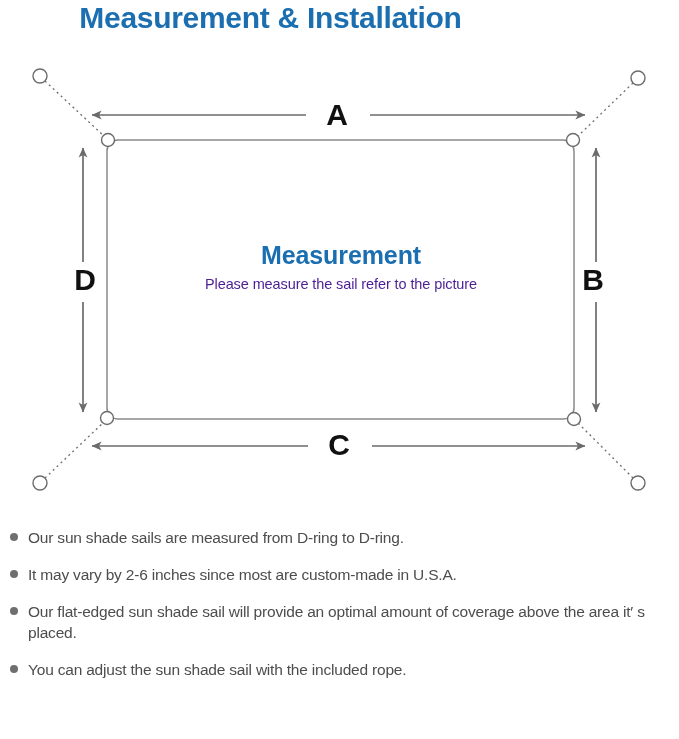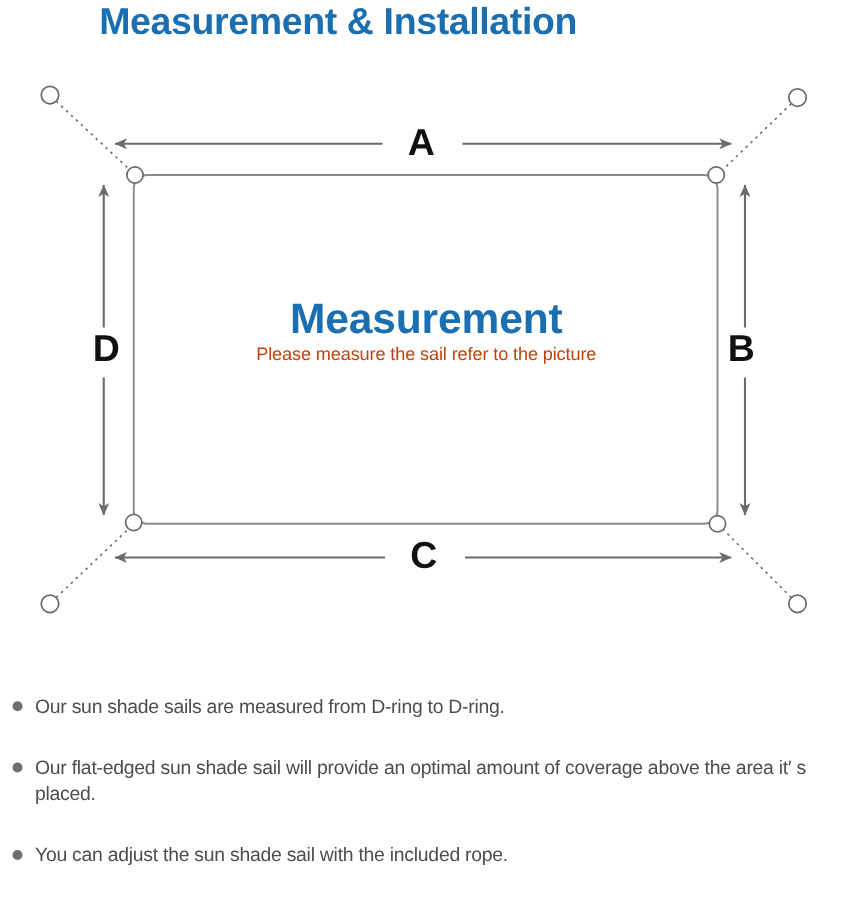--- a/index.html
+++ b/index.html
@@ -62,31 +62,31 @@
   
   #sail-caption {
     position: absolute;
     left: 110px;
     top: 200px;
     width: 462px;
     text-align: center;
     pointer-events: none;
   }
   #sail-caption-title {
-    font-size: 34px;
+    font-size: 25px;
     font-weight: bold;
     color: #1b6fb0;
     line-height: 30px;
     letter-spacing: -0.1px;
   }
   #sail-caption-sub {
     margin-top: 5px;
     font-size: 14.5px;
     font-weight: normal;
-    color: #c2410c;
+    color: #4c1d95;
     line-height: 18px;
     letter-spacing: -0.1px;
   }
 
   
   #notes {
     position: absolute;
     left: 0;
     top: 527px;
     width: 679px;
@@ -105,21 +105,20 @@
     left: 10px;
     top: 6px;
     width: 8px;
     height: 8px;
     border-radius: 50%;
     background: #6f6f6f;
   }
   .note-text {
     display: block;
     padding-right: 0;
-    margin-top: 28px;
   }
 </style>
 </head>
 <body>
 
 <div id="page-title">Measurement &amp; Installation</div>
 
 <div id="diagram">
 
   <svg width="679" height="480" viewBox="0 0 679 480" xmlns="http://www.w3.org/2000/svg">
@@ -187,19 +186,23 @@
   </div>
 </div>
 
 <div id="notes">
   <div class="note-item">
     <span class="note-bullet"></span>
     <span class="note-text">Our sun shade sails are measured from D-ring to D-ring.</span>
   </div>
   <div class="note-item">
     <span class="note-bullet"></span>
+    <span class="note-text">It may vary by 2-6 inches since most are custom-made in U.S.A.</span>
+  </div>
+  <div class="note-item">
+    <span class="note-bullet"></span>
     <span class="note-text">Our flat-edged sun shade sail will provide an optimal amount of coverage above the area it′ s placed.</span>
   </div>
   <div class="note-item">
     <span class="note-bullet"></span>
     <span class="note-text">You can adjust the sun shade sail with the included rope.</span>
   </div>
 </div>
 
 </body></html>

